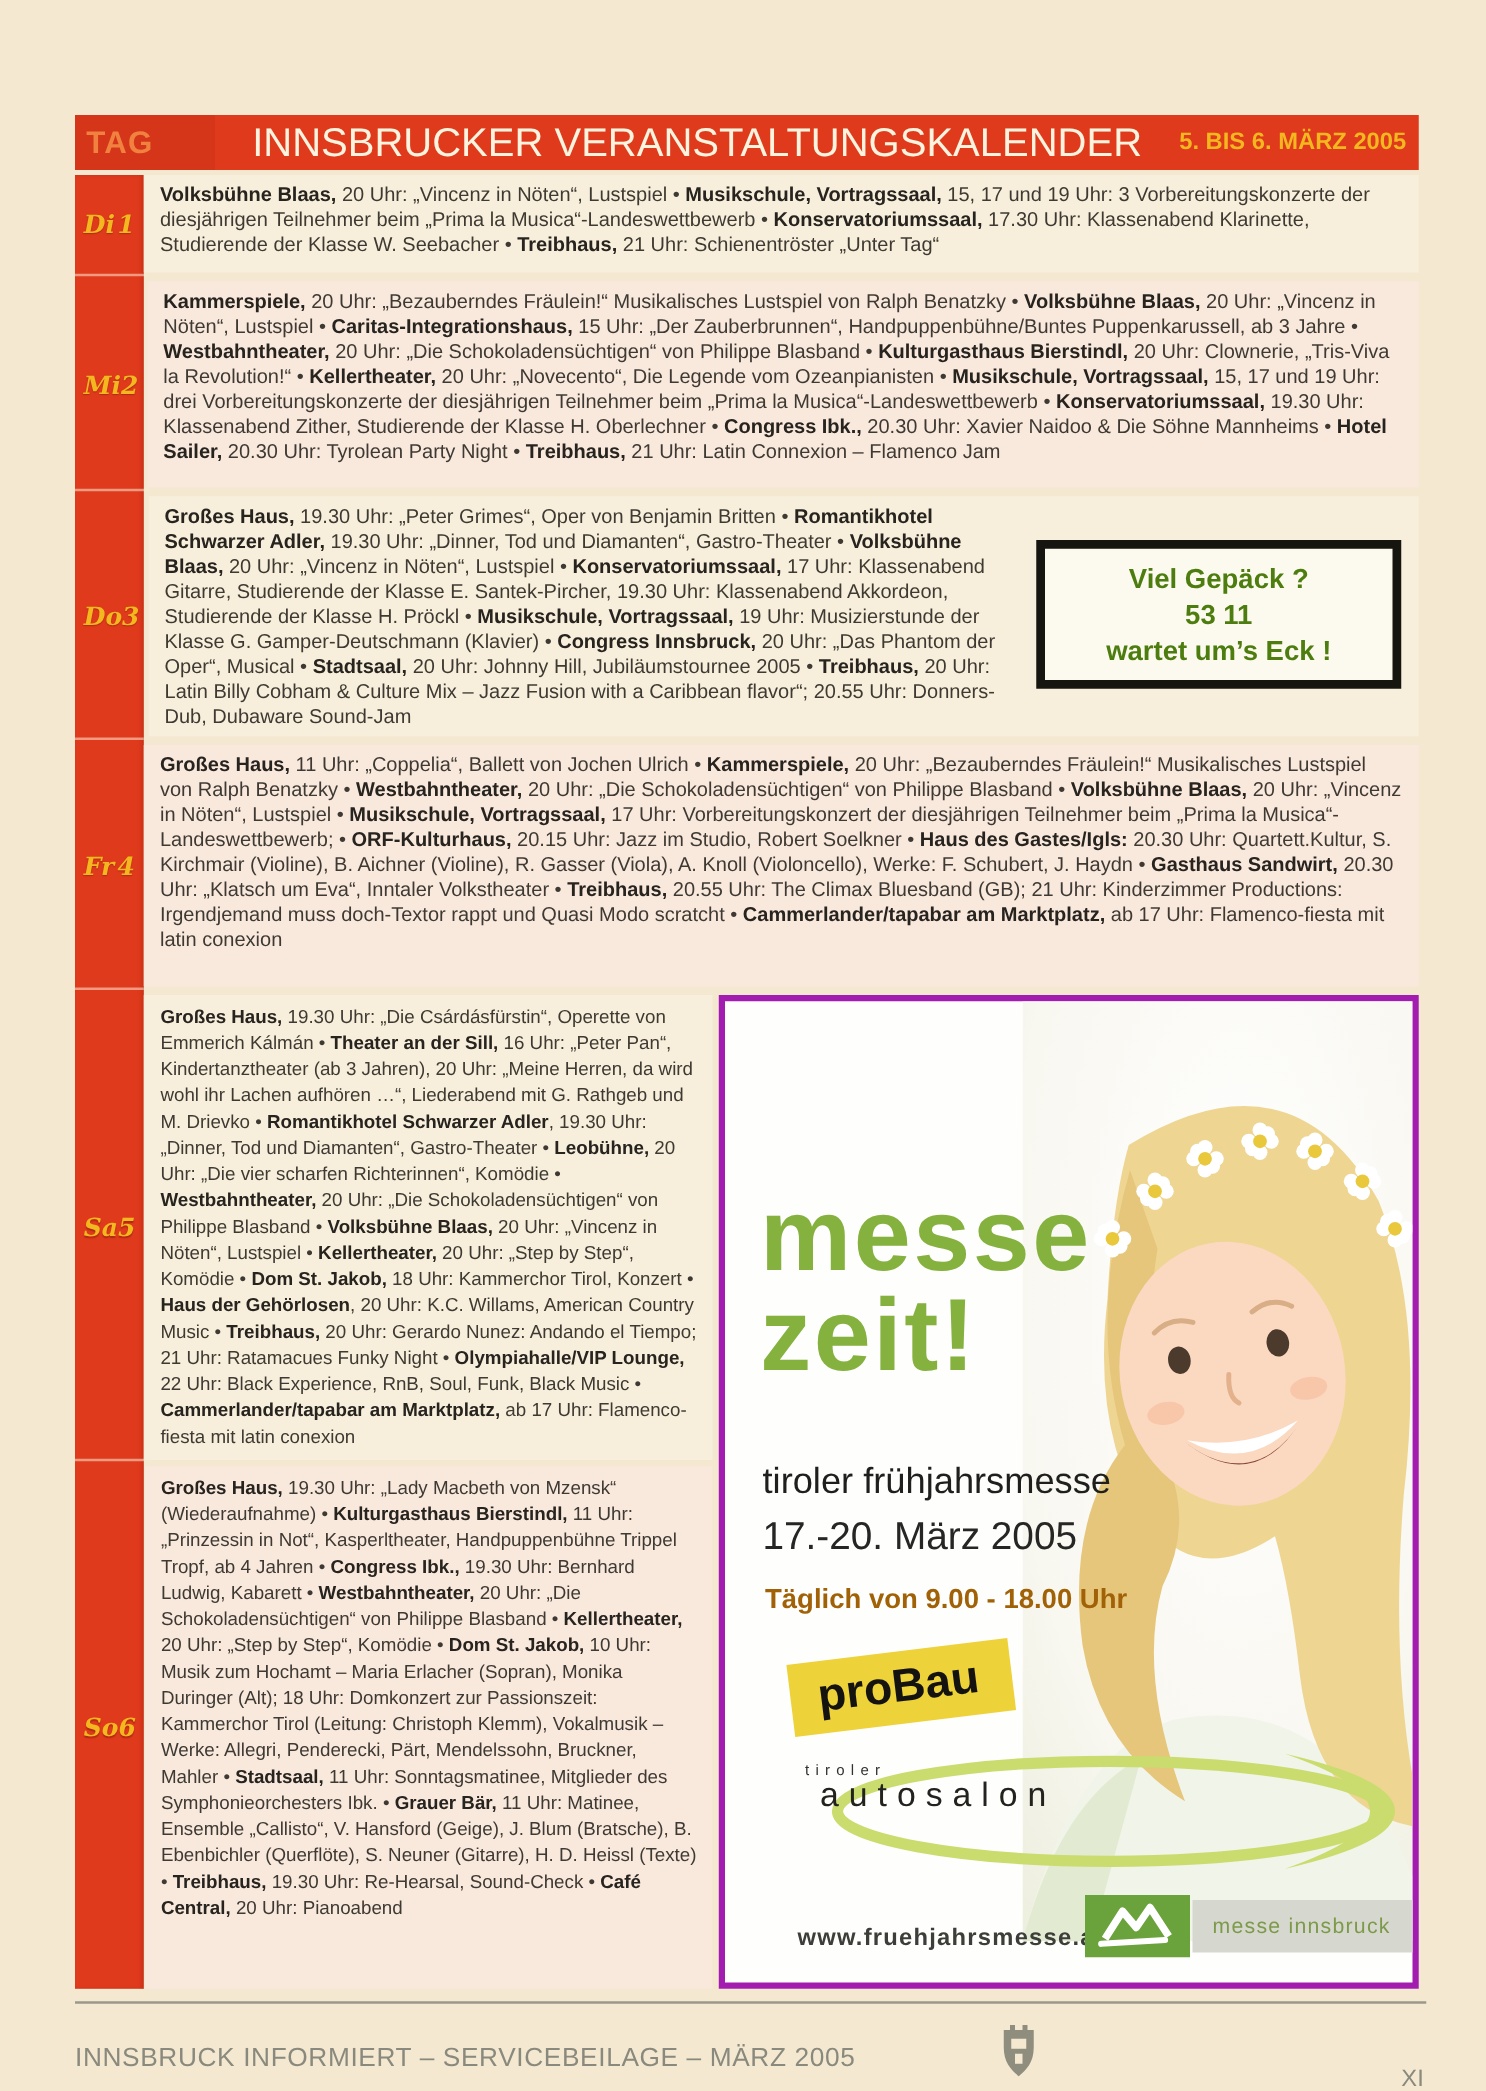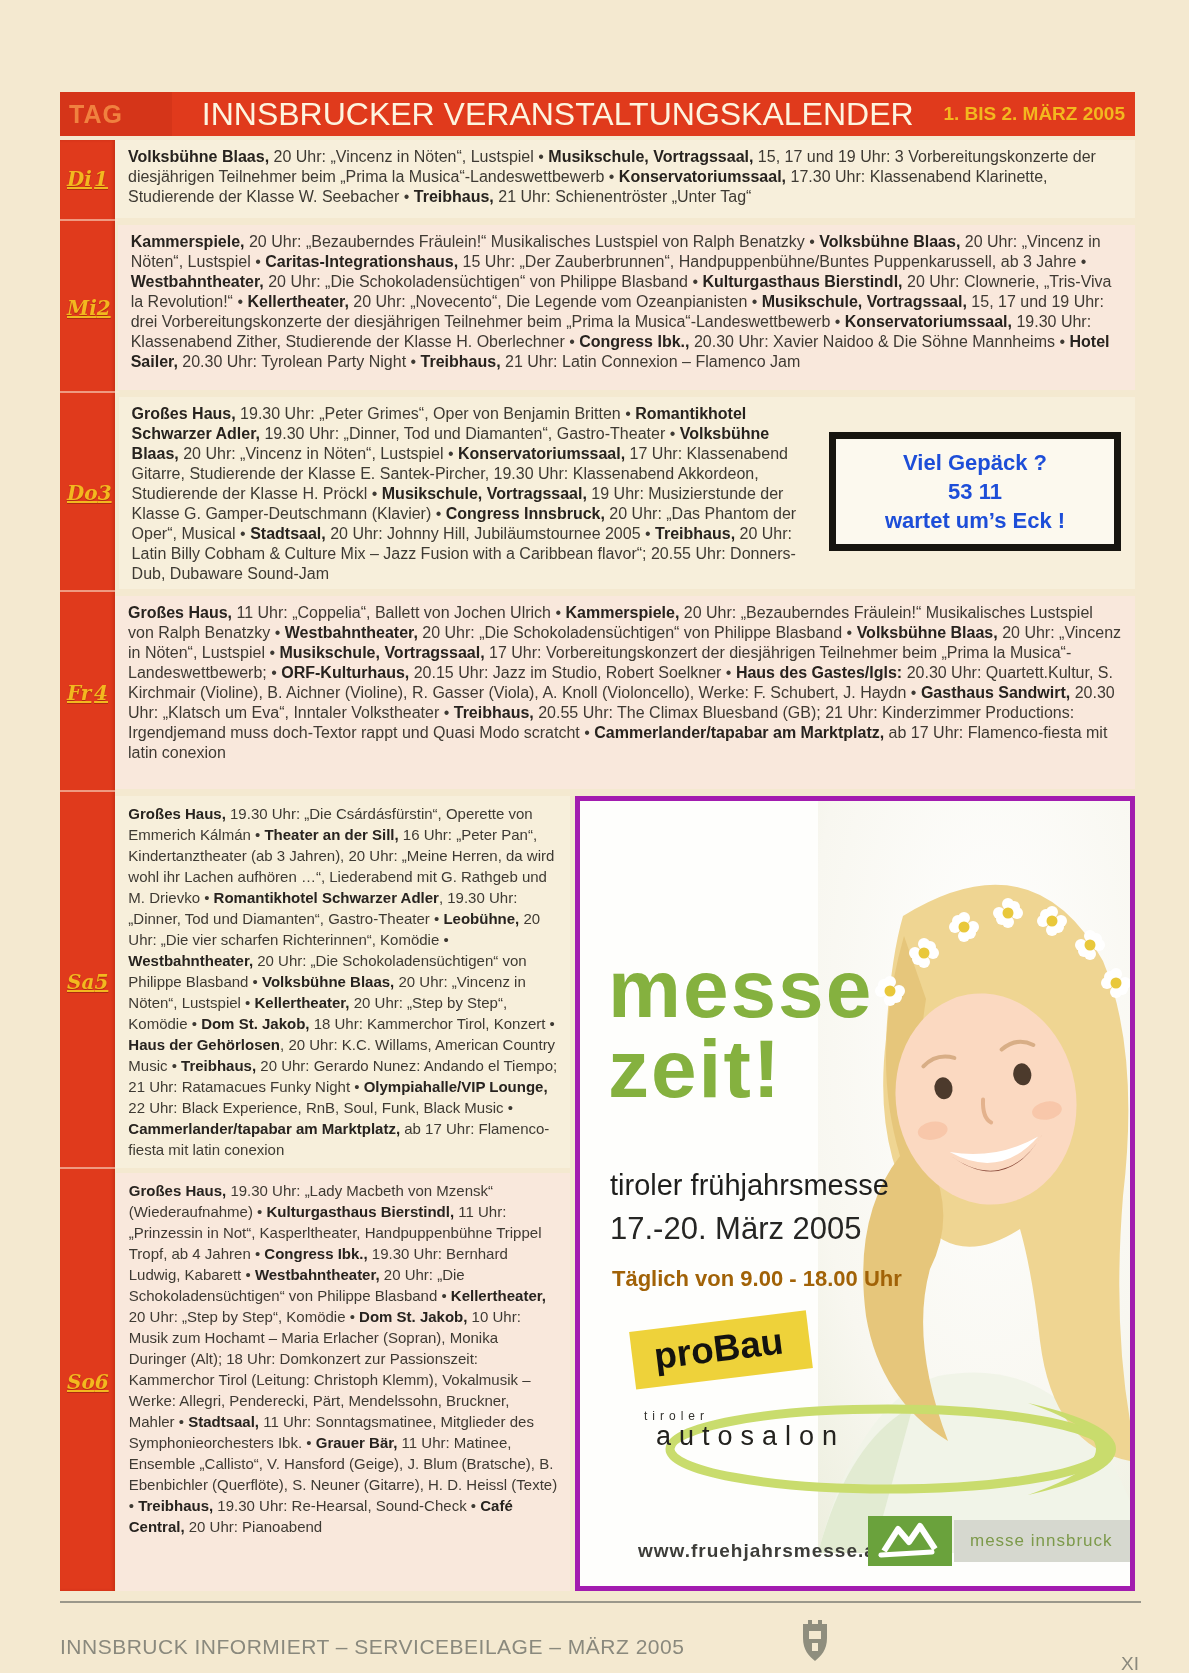--- a/index.html
+++ b/index.html
@@ -19,38 +19,38 @@
   .daterange { color:var(--gold); font-size:19px; font-weight:bold; padding-right:10px; white-space:nowrap; }
 
   
   .cal { position:relative; margin-top:4px; }
   .cal::before { content:''; position:absolute; left:0; top:0; width:55px; height:100%;
           background:var(--red); box-shadow:inset -2px 0 3px rgba(140,20,0,.25); }
   .row { display:flex; margin-bottom:7px; position:relative; }
   .day { flex:0 0 55px; position:relative; z-index:1; display:flex; align-items:center;
           justify-content:space-between; padding:0 7px; color:var(--gold);
           font-family:"DejaVu Serif", serif; font-style:italic; font-weight:bold; font-size:20px;
-          text-shadow:0 1px 1px rgba(100,20,0,.4);text-decoration:underline; }
+          text-shadow:0 1px 1px rgba(100,20,0,.4); }
   .row + .row .day::before { content:''; position:absolute; left:0; top:-6px; width:100%; height:2px;
           background:rgba(252,233,213,.55); }
   .events { flex:1; padding:7px 12px 5px 13px; font-size:16px; line-height:20px; color:var(--text); }
   .events b { color:#27231f; }
   .cream .events { background:var(--row_cream); }
   .pink  .events { background:var(--row_pink); }
   .r-di .events { min-height:78px; }
   .r-mi .events { min-height:165px; }
   .r-do .events { min-height:167px; }
   .r-fr .events { min-height:193px; }
   .r-sa .events { min-height:372px; }
   .r-so .events { min-height:418px; }
   .narrow .events { font-size:15px; line-height:21px; }
 
   .blackbox { float:right; width:292px; margin:28px 2px 8px 16px; border:7px solid #17150f;
           background:#fcf9ee; text-align:center; padding:9px 20px; font-weight:bold; font-size:22px;
-          line-height:29px; color:#1d4ed8; }
+          line-height:29px; color:#4d7c0f; }
 
   
   .lower { display:flex; margin-bottom:0 !important; }
   .lower-left { flex:0 0 510px; display:flex; flex-direction:column; }
   .lower-left .row { margin-bottom:5px; }
   .lower-left .row:last-child { margin-bottom:0; }
 
   .ad { flex:1; margin-left:5px; height:795px; background:#fefefc; border:5px solid #a21caf;
           position:relative; overflow:hidden; }
   .girl { position:absolute; right:0; top:0; width:312px; height:752px; z-index:0; }
@@ -84,21 +84,21 @@
 </style>
 </head>
 <body>
 
 <div class="page">
   <div class="content">
 
     <div class="header-bar">
       <span class="tag">TAG</span>
       <span class="title">INNSBRUCKER VERANSTALTUNGSKALENDER</span>
-      <span class="daterange">1. BIS 2. MÄRZ 2005</span>
+      <span class="daterange">5. BIS 6. MÄRZ 2005</span>
     </div>
 
     <div class="cal">
 
       <div class="row cream r-di">
         <div class="day">
           <span>Di</span>
           <span>1</span>
         </div>
         <div class="events"><b>Volksbühne Blaas,</b> 20 Uhr: „Vincenz in Nöten“, Lustspiel • <b>Musikschule, Vortragssaal,</b> 15, 17 und 19 Uhr: 3 Vorbereitungskonzerte der diesjährigen Teilnehmer beim „Prima la Musica“-Landeswettbewerb • <b>Konservatoriumssaal,</b> 17.30 Uhr: Klassenabend Klarinette, Studierende der Klasse W. Seebacher • <b>Treibhaus,</b> 21 Uhr: Schienentröster „Unter Tag“</div>

